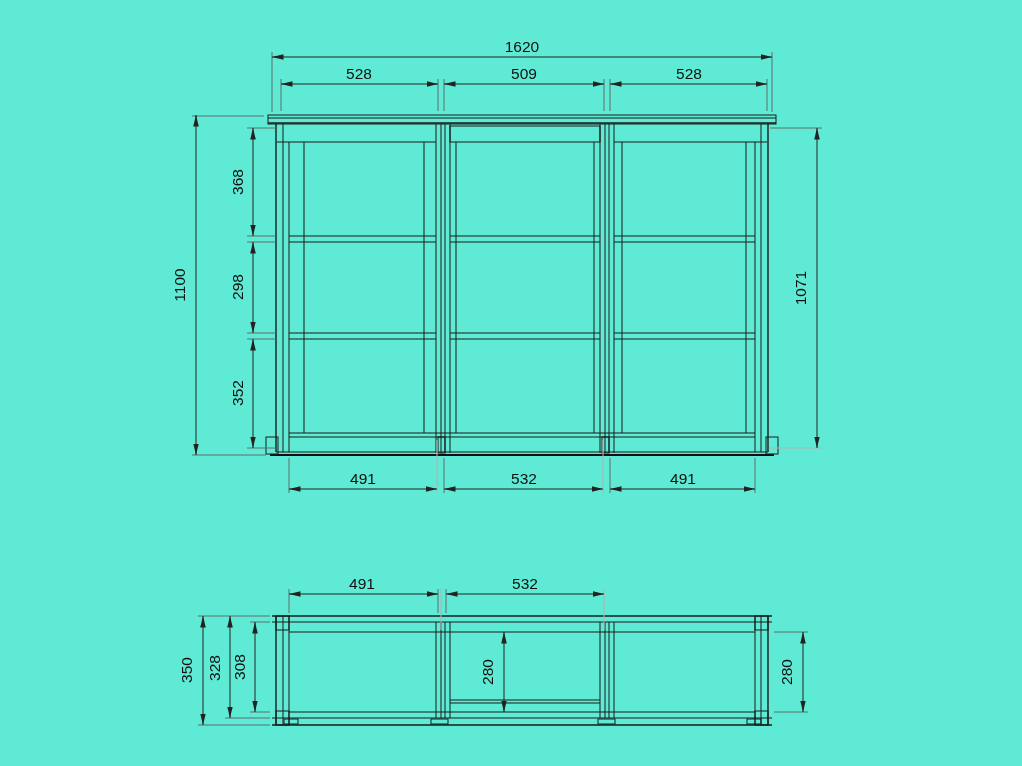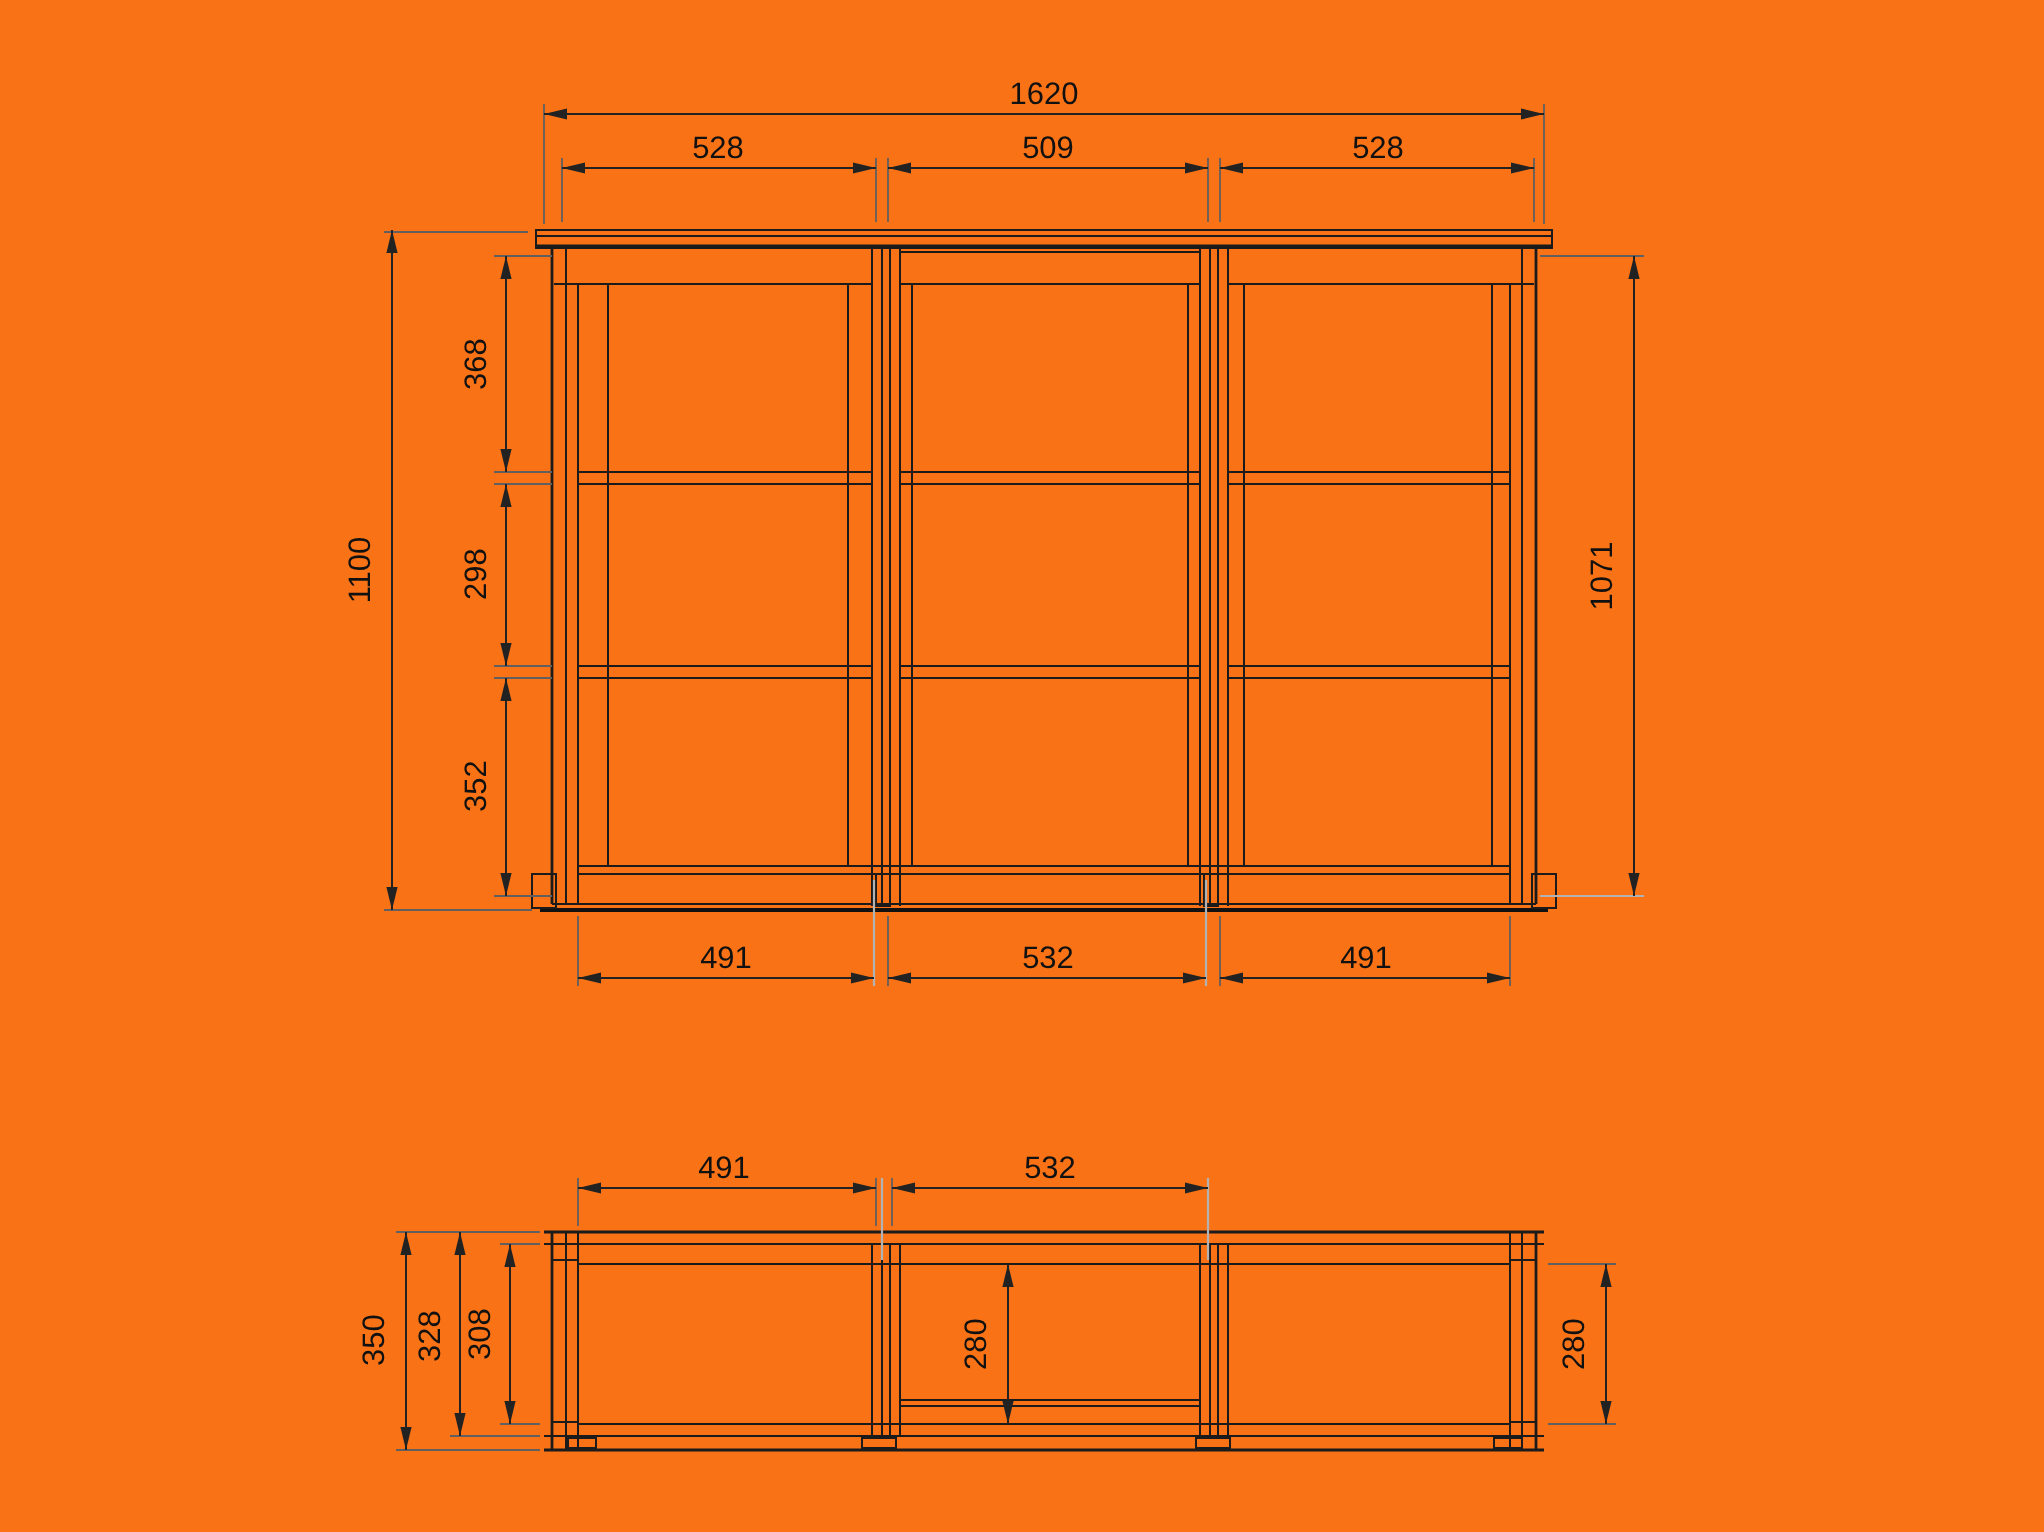--- a/index.html
+++ b/index.html
@@ -1,16 +1,16 @@
 <!DOCTYPE html>
 <html><head>
 <meta charset="utf-8">
 <style>
   html,body{margin:0;padding:0;background:#ffffff;}
-  .canvas{position:relative;width:1022px;height:766px;background:#f97316;overflow:hidden;
+  .canvas{position:relative;width:1022px;height:766px;background:#5eead4;overflow:hidden;
           font-family:"Liberation Sans", sans-serif;}
   svg{display:block;}
   .ln   {stroke:#1b1b1b;stroke-width:1;fill:none;}
   .lnthk{stroke:#111111;stroke-width:2;fill:none;}
   .lnmed{stroke:#1b1b1b;stroke-width:1.4;fill:none;}
   .dim  {stroke:#222222;stroke-width:1;fill:none;}
   .ext  {stroke:#606060;stroke-width:0.9;fill:none;}
   .gext {stroke:#b2b2b2;stroke-width:1.1;fill:none;}
   text.dlabel{font-family:"Liberation Sans", sans-serif;font-size:15.5px;fill:#111111;}
   .mid{text-anchor:middle;}

